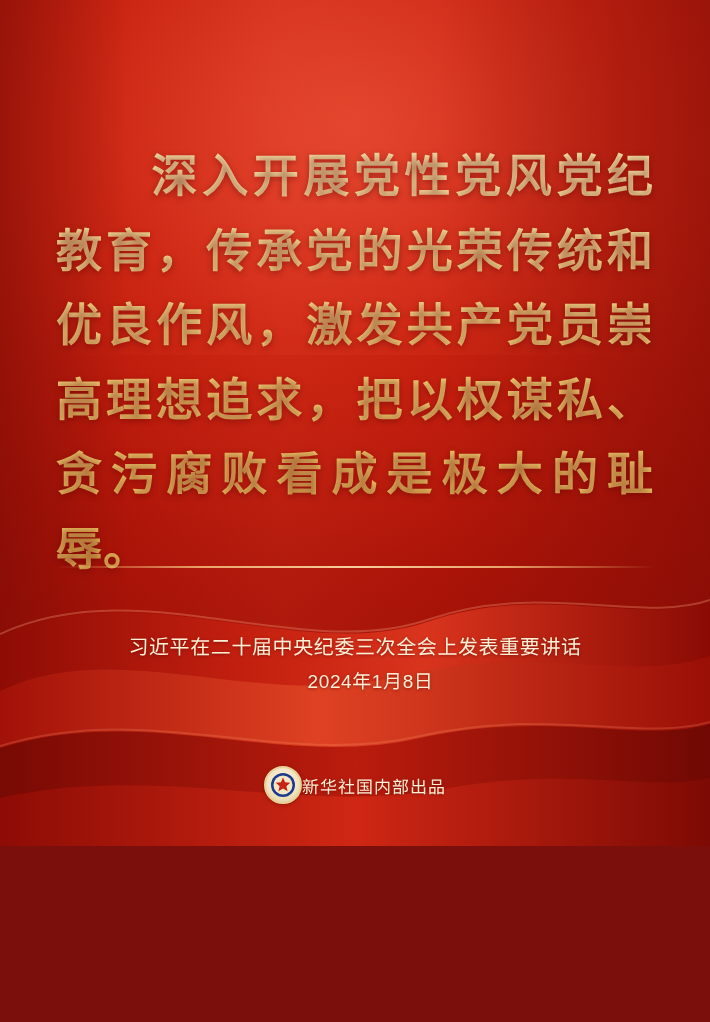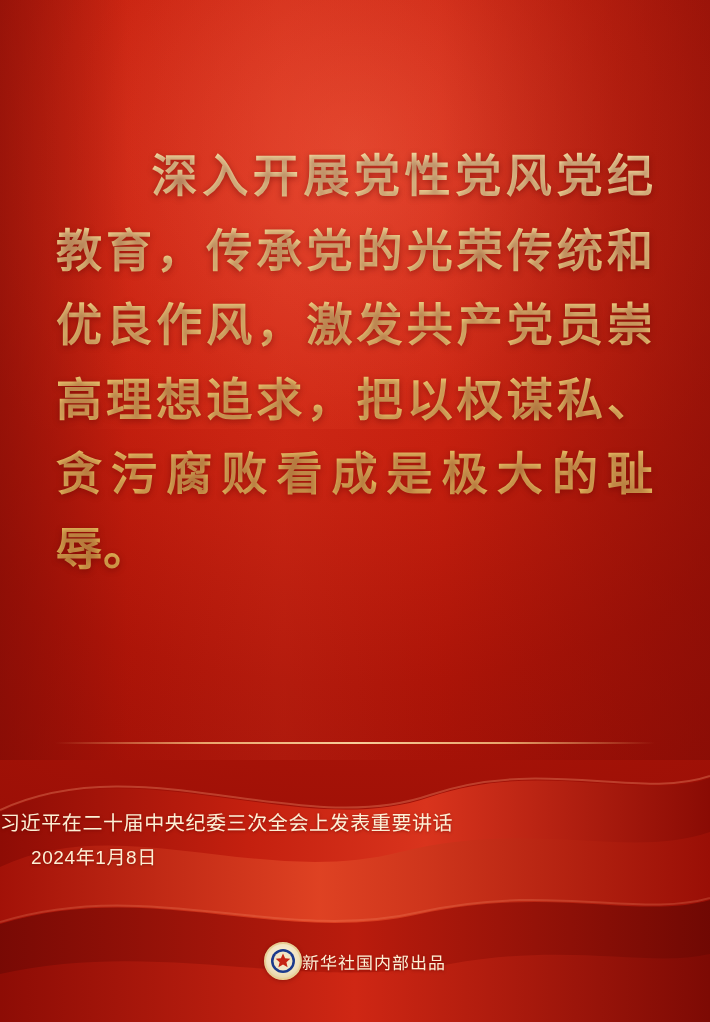--- a/index.html
+++ b/index.html
@@ -3,21 +3,21 @@
 <meta charset="utf-8">
 <style>
   html, body {
     margin: 0;
     padding: 0;
     background: #7a0f0b;
   }
   .poster {
     position: relative;
     width: 710px;
-    height: 1022px;
+    height: 846px;
     overflow: hidden;
     font-family: "Liberation Serif", "DejaVu Serif", serif;
     background:
       radial-gradient(ellipse 120% 70% at 50% 18%, #d42b1c 0%, #c5200f 38%, #ab1408 70%, #9a0f06 100%);
   }
   
   .sheen {
     position: absolute;
     left: 0; top: 0; right: 0; height: 760px;
     background: linear-gradient(90deg,
@@ -72,20 +72,21 @@
     bottom: 278px;
     width: 600px;
     height: 2px;
     background: linear-gradient(90deg, rgba(255,205,120,0) 0%, rgba(255,212,140,0.75) 25%, rgba(255,225,170,0.9) 50%, rgba(255,212,140,0.75) 75%, rgba(255,205,120,0) 100%);
   }
 
   .caption {
     position: absolute;
     left: 0; right: 0;
     bottom: 148px;
+    text-align: center;
     color: #fdf0d5;
     font-family: "Liberation Sans", "DejaVu Sans", sans-serif;
     font-size: 20px;
     line-height: 1.75;
     letter-spacing: 0.6px;
     text-shadow: 0 1px 3px rgba(90,0,0,0.5);
   }
   .caption .line2 { font-size: 19px; padding-left: 31px; }
 
   .footer {

